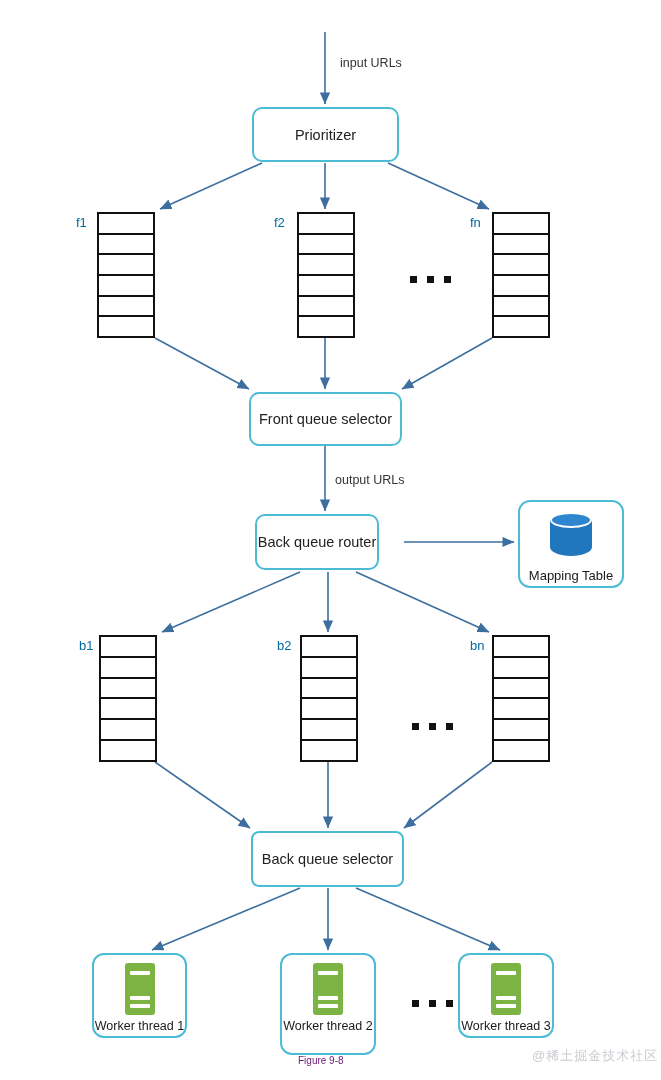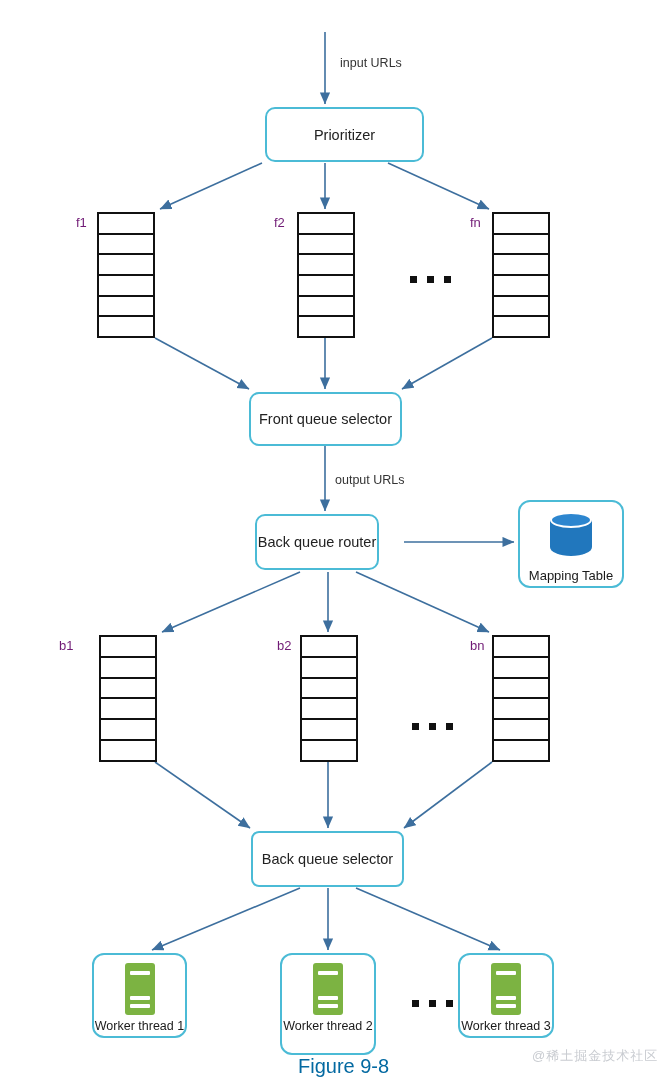--- a/index.html
+++ b/index.html
@@ -59,21 +59,21 @@
     flex: 1 1 0;
     border-bottom: 2px solid #111111;
     background: #ffffff;
   }
   .queue-cell:last-child {
     border-bottom: none;
   }
   .queue-label {
     position: absolute;
     font-size: 13px;
-    color: #701a75;
+    color: #0369a1;
     white-space: nowrap;
   }
   .dots {
     position: absolute;
     display: flex;
     gap: 10px;
     align-items: center;
   }
   .dots span {
     display: block;
@@ -154,22 +154,22 @@
     border: 2px solid #ffffff;
     box-sizing: border-box;
   }
   .db-label {
     font-size: 13px;
     color: #1a1a1a;
     white-space: nowrap;
   }
   .figure-caption {
     position: absolute;
-    font-size: 20px;
-    color: #0369a1;
+    font-size: 10px;
+    color: #701a75;
     white-space: nowrap;
   }
   .watermark {
     position: absolute;
     font-size: 13px;
     color: #c9ccd1;
     white-space: nowrap;
     letter-spacing: 1px;
   }
 </style>
@@ -209,21 +209,21 @@
       <path d="M492,762 L404,828"></path>
 
       <path d="M300,888 L152,950"></path>
       <path d="M328,888 L328,950"></path>
       <path d="M356,888 L500,950"></path>
     </g>
   </svg>
 
   <div class="edge-label" style="left:340px; top:56px;">input URLs</div>
 
-  <div class="node" style="left:265px; top:107px; width:159px; height:55px;">
+  <div class="node" style="left:252px; top:107px; width:147px; height:55px;">
     <span>Prioritizer</span>
   </div>
 
   <div class="queue-label" style="left:76px; top:215px;">f1</div>
   <div class="queue" style="left:97px; top:212px; width:58px; height:126px;">
     <div class="queue-cell"></div>
     <div class="queue-cell"></div>
     <div class="queue-cell"></div>
     <div class="queue-cell"></div>
     <div class="queue-cell"></div>
@@ -267,21 +267,21 @@
   </div>
 
   <div class="db-node" style="left:518px; top:500px; width:106px; height:88px;">
     <div class="db-icon">
       <div class="db-body"></div>
       <div class="db-top"></div>
     </div>
     <div class="db-label">Mapping Table</div>
   </div>
 
-  <div class="queue-label" style="left:59px; top:638px;text-align:right;">b1</div>
+  <div class="queue-label" style="left:79px; top:638px;text-align:right;">b1</div>
   <div class="queue" style="left:99px; top:635px; width:58px; height:127px;">
     <div class="queue-cell"></div>
     <div class="queue-cell"></div>
     <div class="queue-cell"></div>
     <div class="queue-cell"></div>
     <div class="queue-cell"></div>
     <div class="queue-cell"></div>
   </div>
 
   <div class="queue-label" style="left:277px; top:638px;">b2</div>

